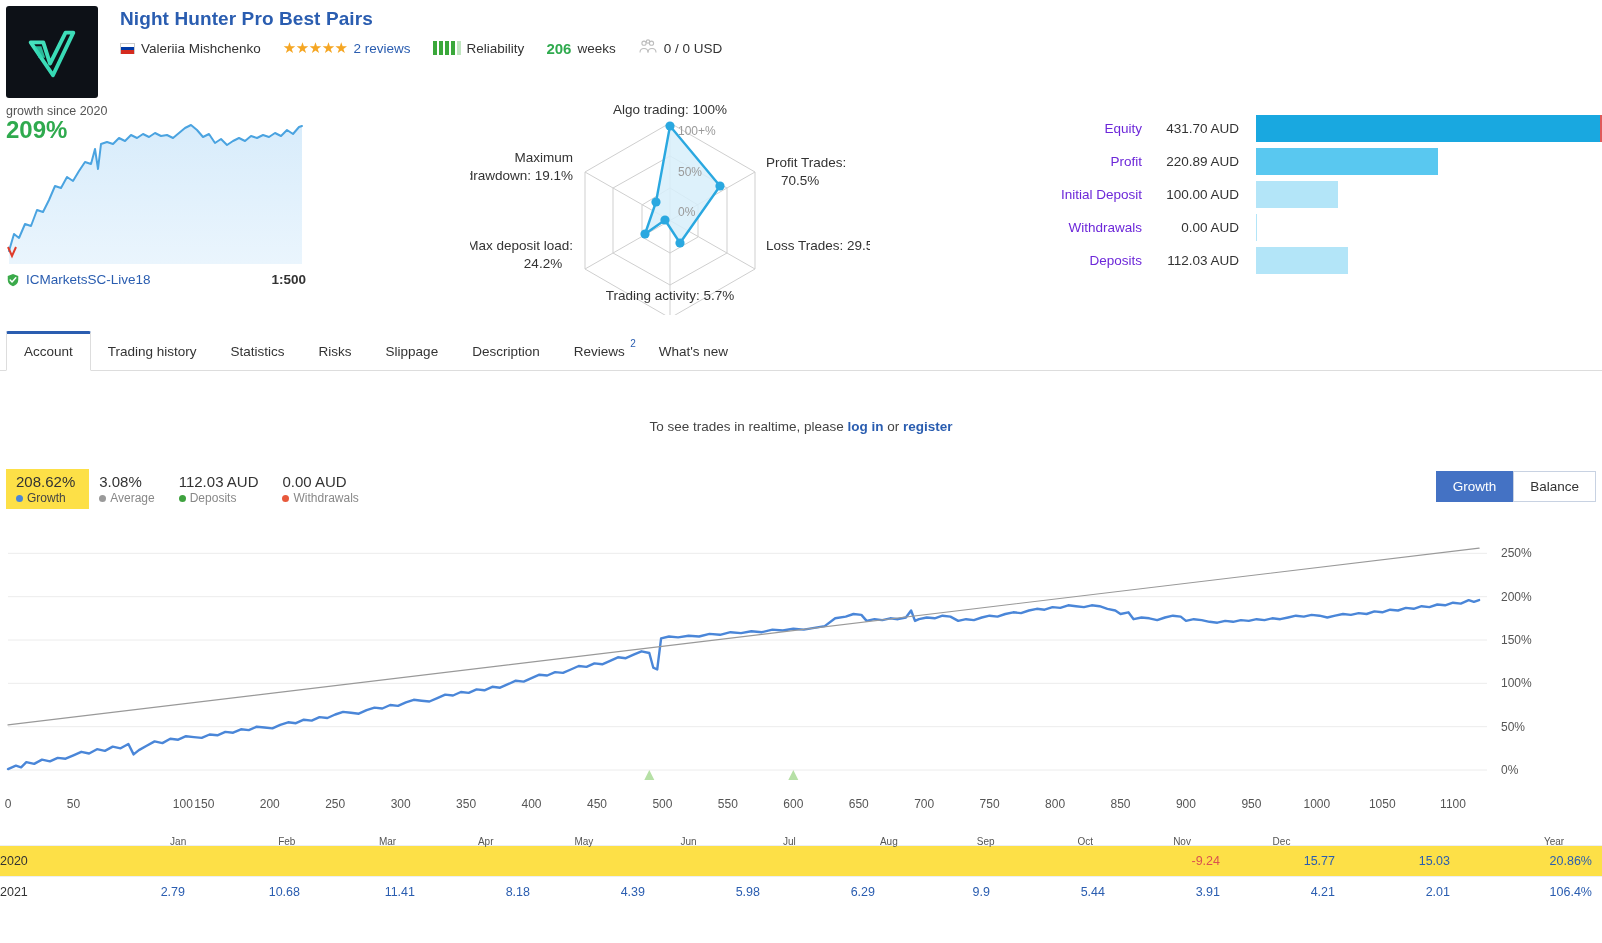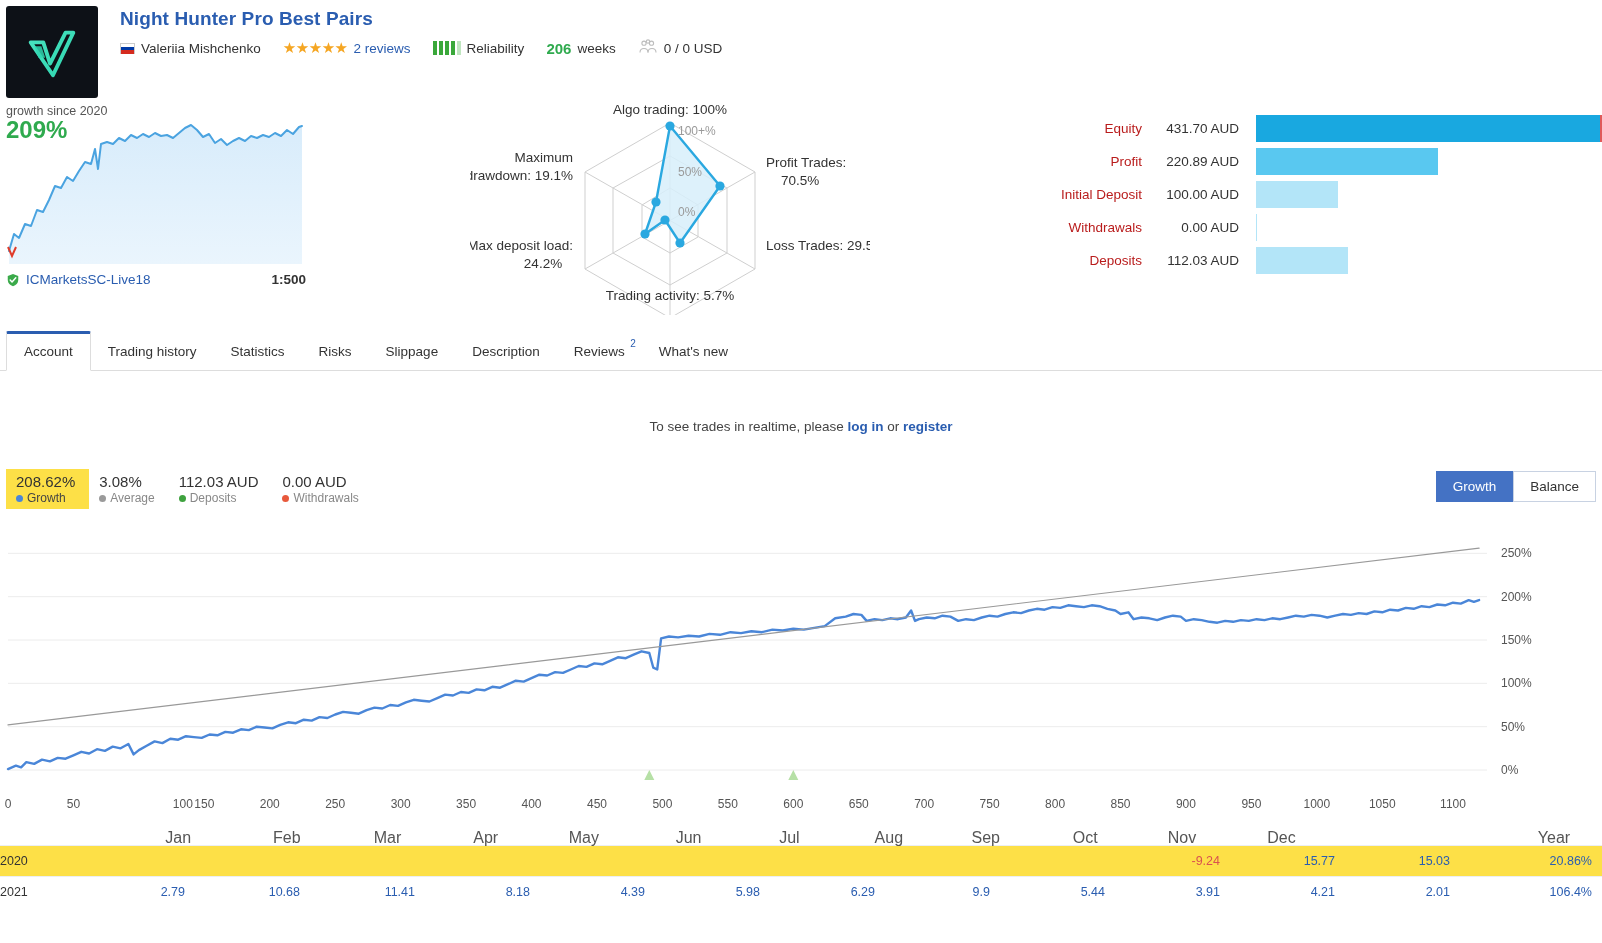--- a/index.html
+++ b/index.html
@@ -67,21 +67,21 @@
   .broker-name { display: flex; align-items: center; gap: 6px; color: #2a5db0; cursor: pointer; }
   .shield { width: 14px; height: 14px; }
   .leverage { font-weight: bold; color: #333; }
 
   
   .radar-panel { position: absolute; left: 470px; top: -4px; width: 400px; height: 215px; }
 
   
   .bars-panel { position: absolute; right: 0; top: 8px; width: 600px; }
   .bar-row { display: flex; align-items: center; height: 33px; font-size: 13.5px; }
-  .bar-label { width: 140px; text-align: right; color: #b91c1c; }
+  .bar-label { width: 140px; text-align: right; color: #6d28d9; }
   .bar-value { width: 105px; text-align: right; color: #333; padding-right: 8px; }
   .bar-track { flex: 1; height: 33px; position: relative; }
   .bar-fill { position: absolute; left: 9px; top: 3px; height: 27px; }
 
   
   .tabs {
     position: relative;
     border-bottom: 1px solid #dddddd;
     display: flex; align-items: flex-end;
     height: 43px;
@@ -132,21 +132,21 @@
   
   .main-chart { position: relative; margin-top: 15px; height: 265px; }
   .main-chart svg { display: block; }
   .axis-x { position: relative; height: 26px; }
   .axis-x span {
     position: absolute; font-size: 12px; color: #555; transform: translateX(-50%);
     top: 4px;
   }
   .months { position: relative; height: 26px; }
   .months span {
-    position: absolute; font-size: 16px; color: #555; transform: translateX(-50%); top: 10px;
+    position: absolute; font-size: 10px; color: #555; transform: translateX(-50%); top: 17px;
   }
 
   
   table.yearly { width: 100%; border-collapse: collapse; font-size: 12.5px; }
   table.yearly td { padding: 8px 0; }
   table.yearly tr.even { background: #fde047; }
   table.yearly tr { border-top: 1px solid #eceff3; }
   td.yr { padding-left: 14px; color: #333; text-align: left; width: 70px; }
   td.num { text-align: right; color: #2a5db0; }
   td.num.neg { color: #d9534f; }

